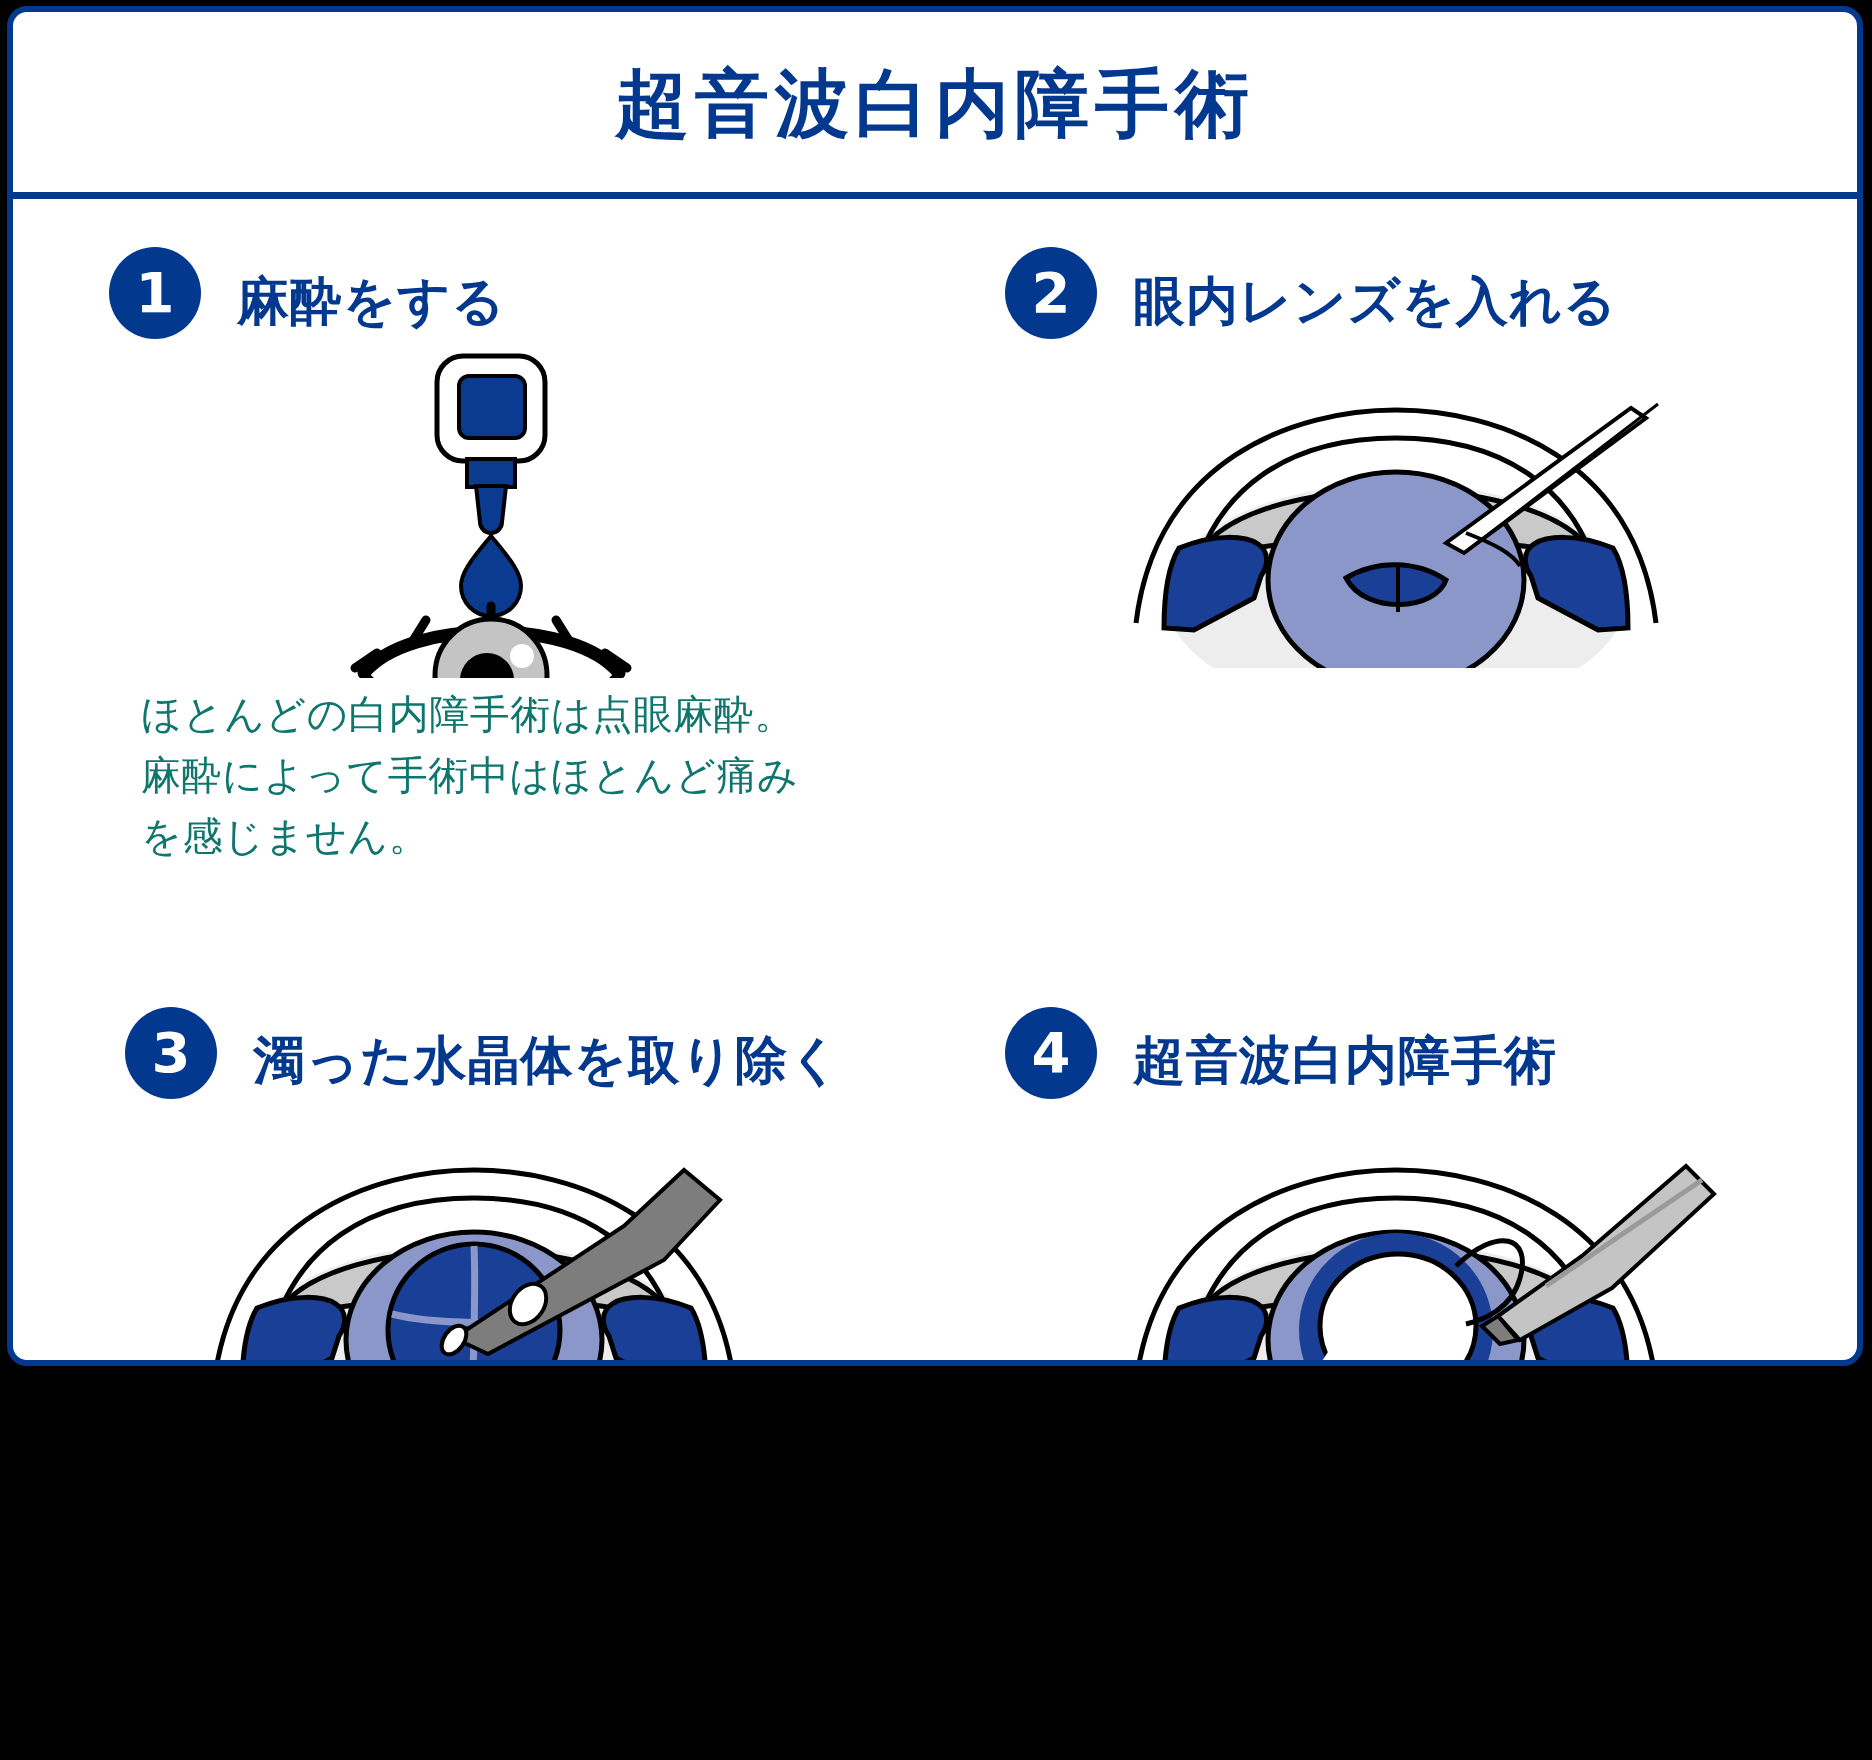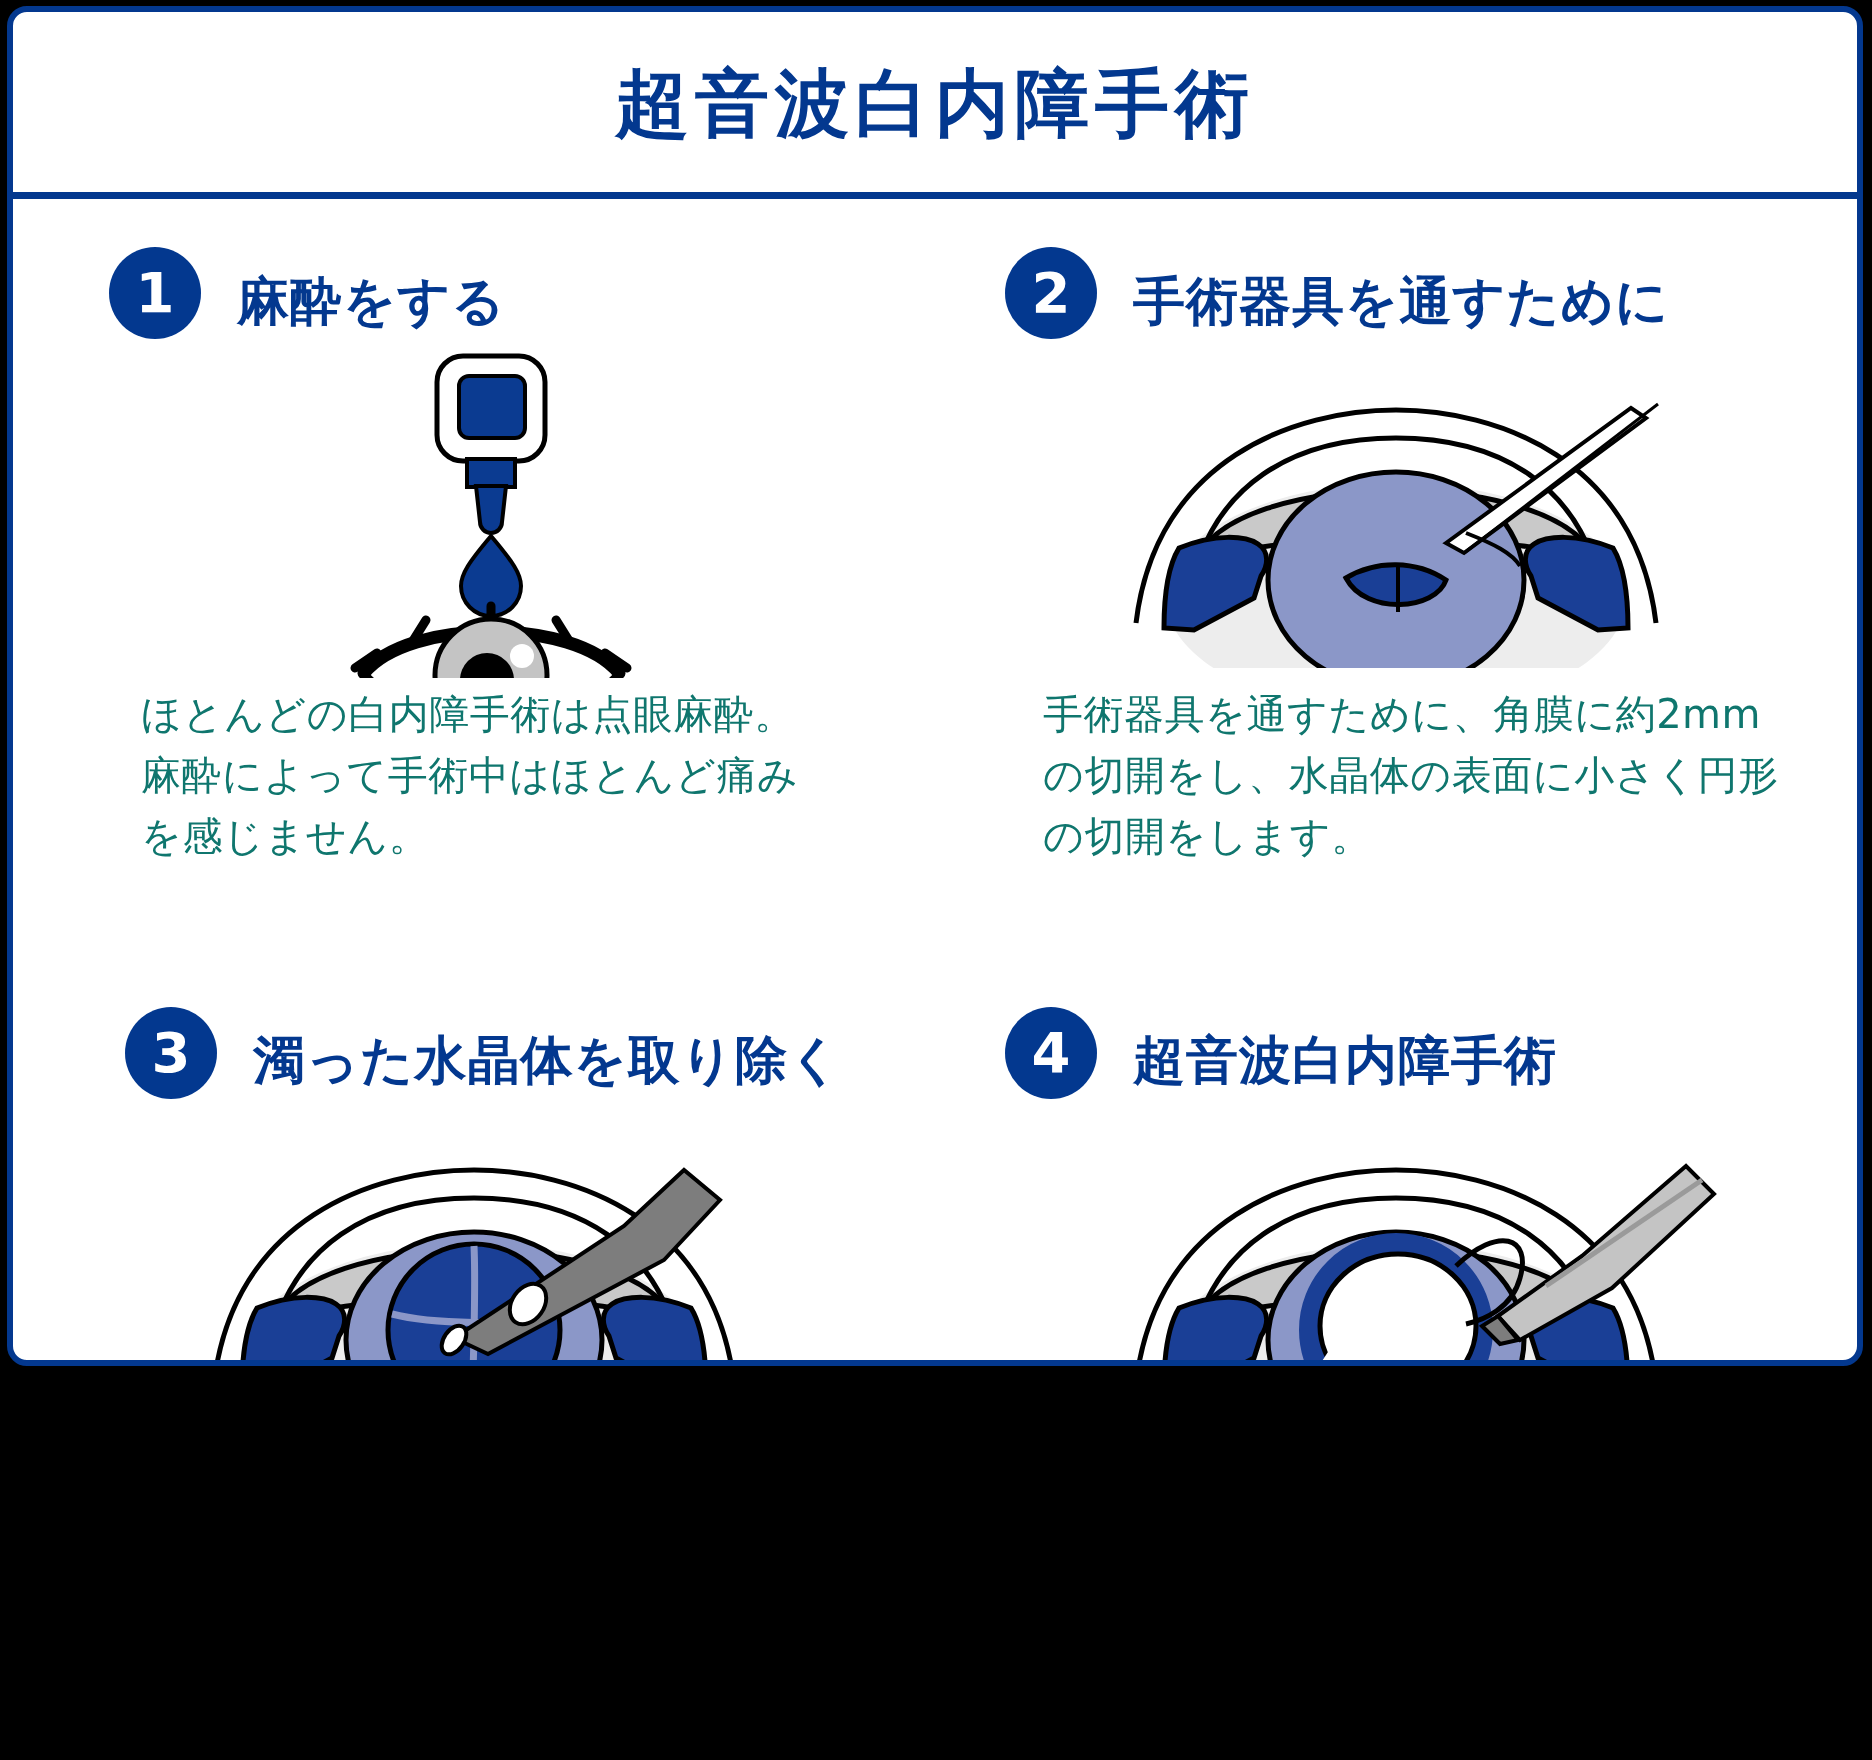--- a/index.html
+++ b/index.html
@@ -129,21 +129,21 @@
           <circle cx="228" cy="332" r="27" fill="#000"></circle>
           <circle cx="263" cy="308" r="12" fill="#ffffff"></circle>
         </svg>
       </div>
       <div class="body-text">ほとんどの白内障手術は点眼麻酔。麻酔によって手術中はほとんど痛みを感じません。</div>
     </div>
 
     <div class="cell r1 col2">
       <div class="head">
         <div class="badge">2</div>
-        <div class="head-label">手術器具を通すために</div>
+        <div class="head-label">眼内レンズを入れる</div>
       </div>
       <div class="art">
         <svg width="700" height="320" viewBox="0 0 700 320">
 
           <ellipse cx="350" cy="250" rx="230" ry="115" fill="#ededed"></ellipse>
 
           <path d="M90 275 C110 110 250 62 350 62 C450 62 590 110 610 275" fill="none" stroke="#000" stroke-width="5"></path>
           <path d="M140 265 C158 128 258 90 350 90 C442 90 542 128 560 265" fill="none" stroke="#000" stroke-width="5"></path>
 
           <path d="M150 215 C180 118 520 118 550 215 C470 182 230 182 150 215 Z" fill="#c9c9c9" stroke="#000" stroke-width="5"></path>
@@ -157,21 +157,20 @@
           <path d="M300 230 C330 212 370 212 400 232 C390 262 320 268 300 230 Z" fill="#1a3f96" stroke="#000" stroke-width="5"></path>
           <line x1="352" y1="216" x2="352" y2="264" stroke="#000" stroke-width="4"></line>
 
           <g>
             <path d="M400 195 L585 60 L600 70 L418 205 Z" fill="#ffffff" stroke="#000" stroke-width="4"></path>
             <line x1="418" y1="205" x2="612" y2="56" stroke="#000" stroke-width="3"></line>
             <path d="M420 185 C448 196 466 205 474 218" fill="none" stroke="#000" stroke-width="4"></path>
           </g>
         </svg>
       </div>
-      <div class="body-text">手術器具を通すために、角膜に約2mmの切開をし、水晶体の表面に小さく円形の切開をします。</div>
     </div>
 
     <div class="cell r2 col1">
       <div class="head">
         <div class="badge">3</div>
         <div class="head-label">濁った水晶体を取り除く</div>
       </div>
       <div class="art">
         <svg width="700" height="320" viewBox="0 0 700 320">
           <ellipse cx="350" cy="250" rx="230" ry="115" fill="#ededed"></ellipse>

